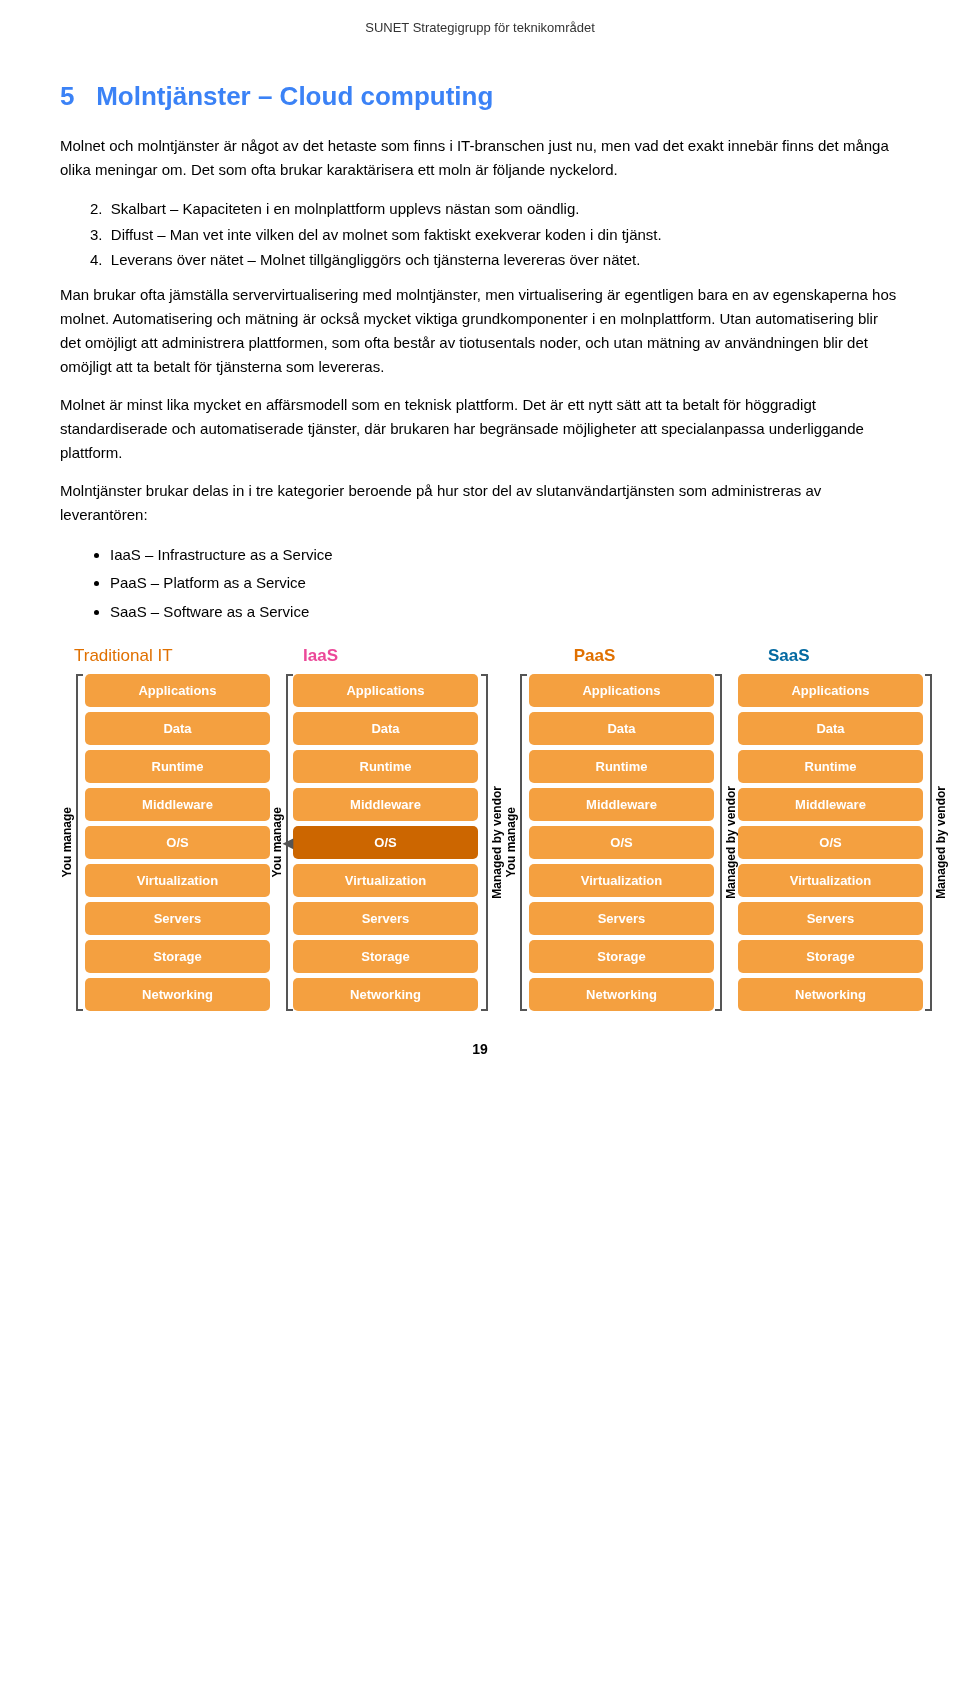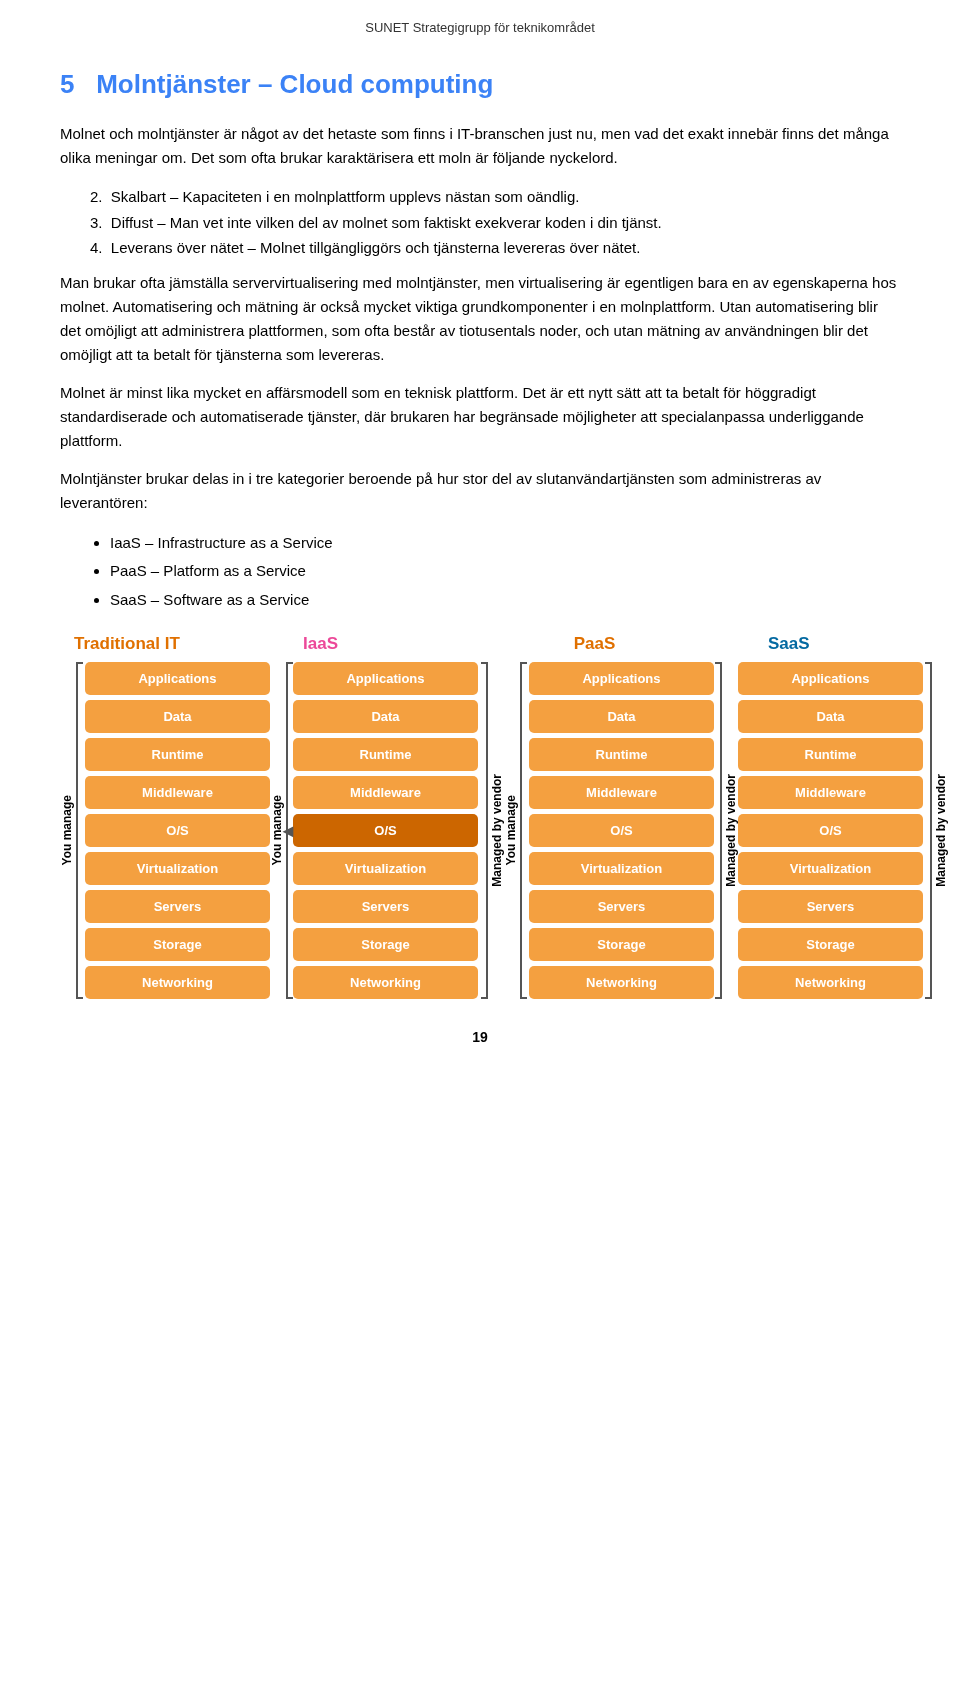--- a/index.html
+++ b/index.html
@@ -12,21 +12,21 @@
       padding: 0;
     }
     .page {
       width: 960px;
       padding: 20px 60px 40px 60px;
     }
     .site-header {
       text-align: center;
       font-size: 13px;
       color: #333;
-      margin-bottom: 34px;
+      margin-bottom: 46px;
       font-family: Arial, sans-serif;
     }
     .chapter-title {
       font-size: 26px;
       font-weight: bold;
       color: #3b82f6;
       margin-bottom: 22px;
       font-family: Arial, sans-serif;
     }
     .body-text {
@@ -102,21 +102,21 @@
 
   <ul class="bullet-list">
     <li>IaaS – Infrastructure as a Service</li>
     <li>PaaS – Platform as a Service</li>
     <li>SaaS – Software as a Service</li>
   </ul>
 
   <div class="cloud-diagram">
 
     <div style="display:flex; width:100%; margin-bottom:8px; padding-left:14px;">
-      <div style="width:215px; font-size:17px; font-weight:bold; color:#e07000; font-family:Arial,sans-serif;">Traditional IT</div>
+      <div style="width:215px; font-size:17px; font-weight:normal; color:#e07000; font-family:Arial,sans-serif;">Traditional IT</div>
       <div style="width:14px;"></div>
       <div style="flex:1; font-size:17px; font-weight:bold; color:#ec4899; font-family:Arial,sans-serif; text-align:left;">IaaS</div>
       <div style="flex:1; font-size:17px; font-weight:bold; color:#e07000; font-family:Arial,sans-serif; text-align:center;">PaaS</div>
       <div style="flex:1; font-size:17px; font-weight:bold; color:#0369a1; font-family:Arial,sans-serif; text-align:center;">SaaS</div>
       <div style="width:14px;"></div>
     </div>
 
     <div style="display:flex; flex-direction:row; align-items:stretch; width:100%;">
 
       <div style="display:flex; flex-direction:row; align-items:stretch;">

